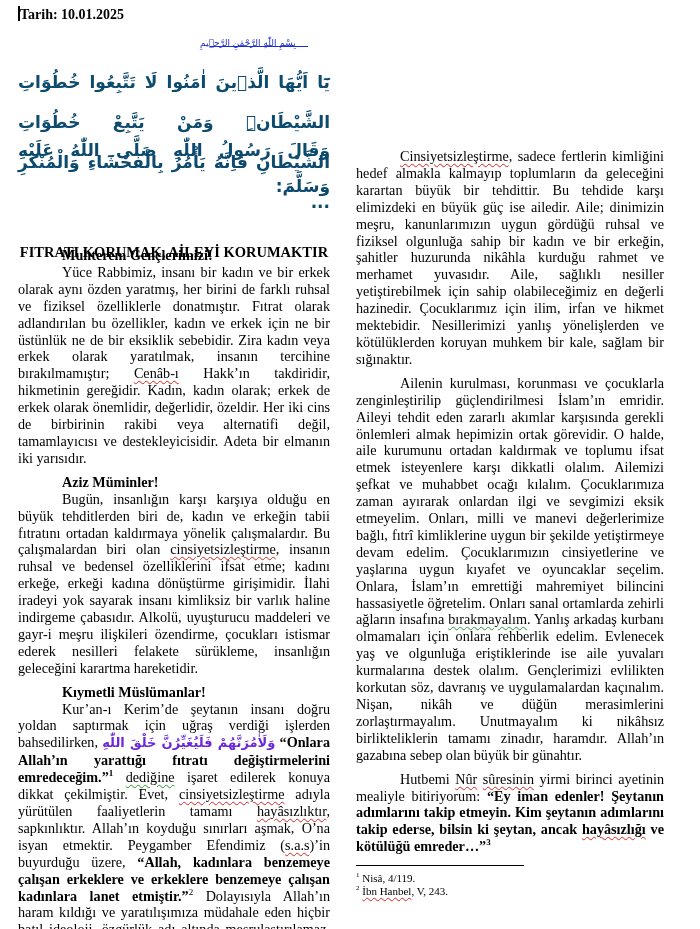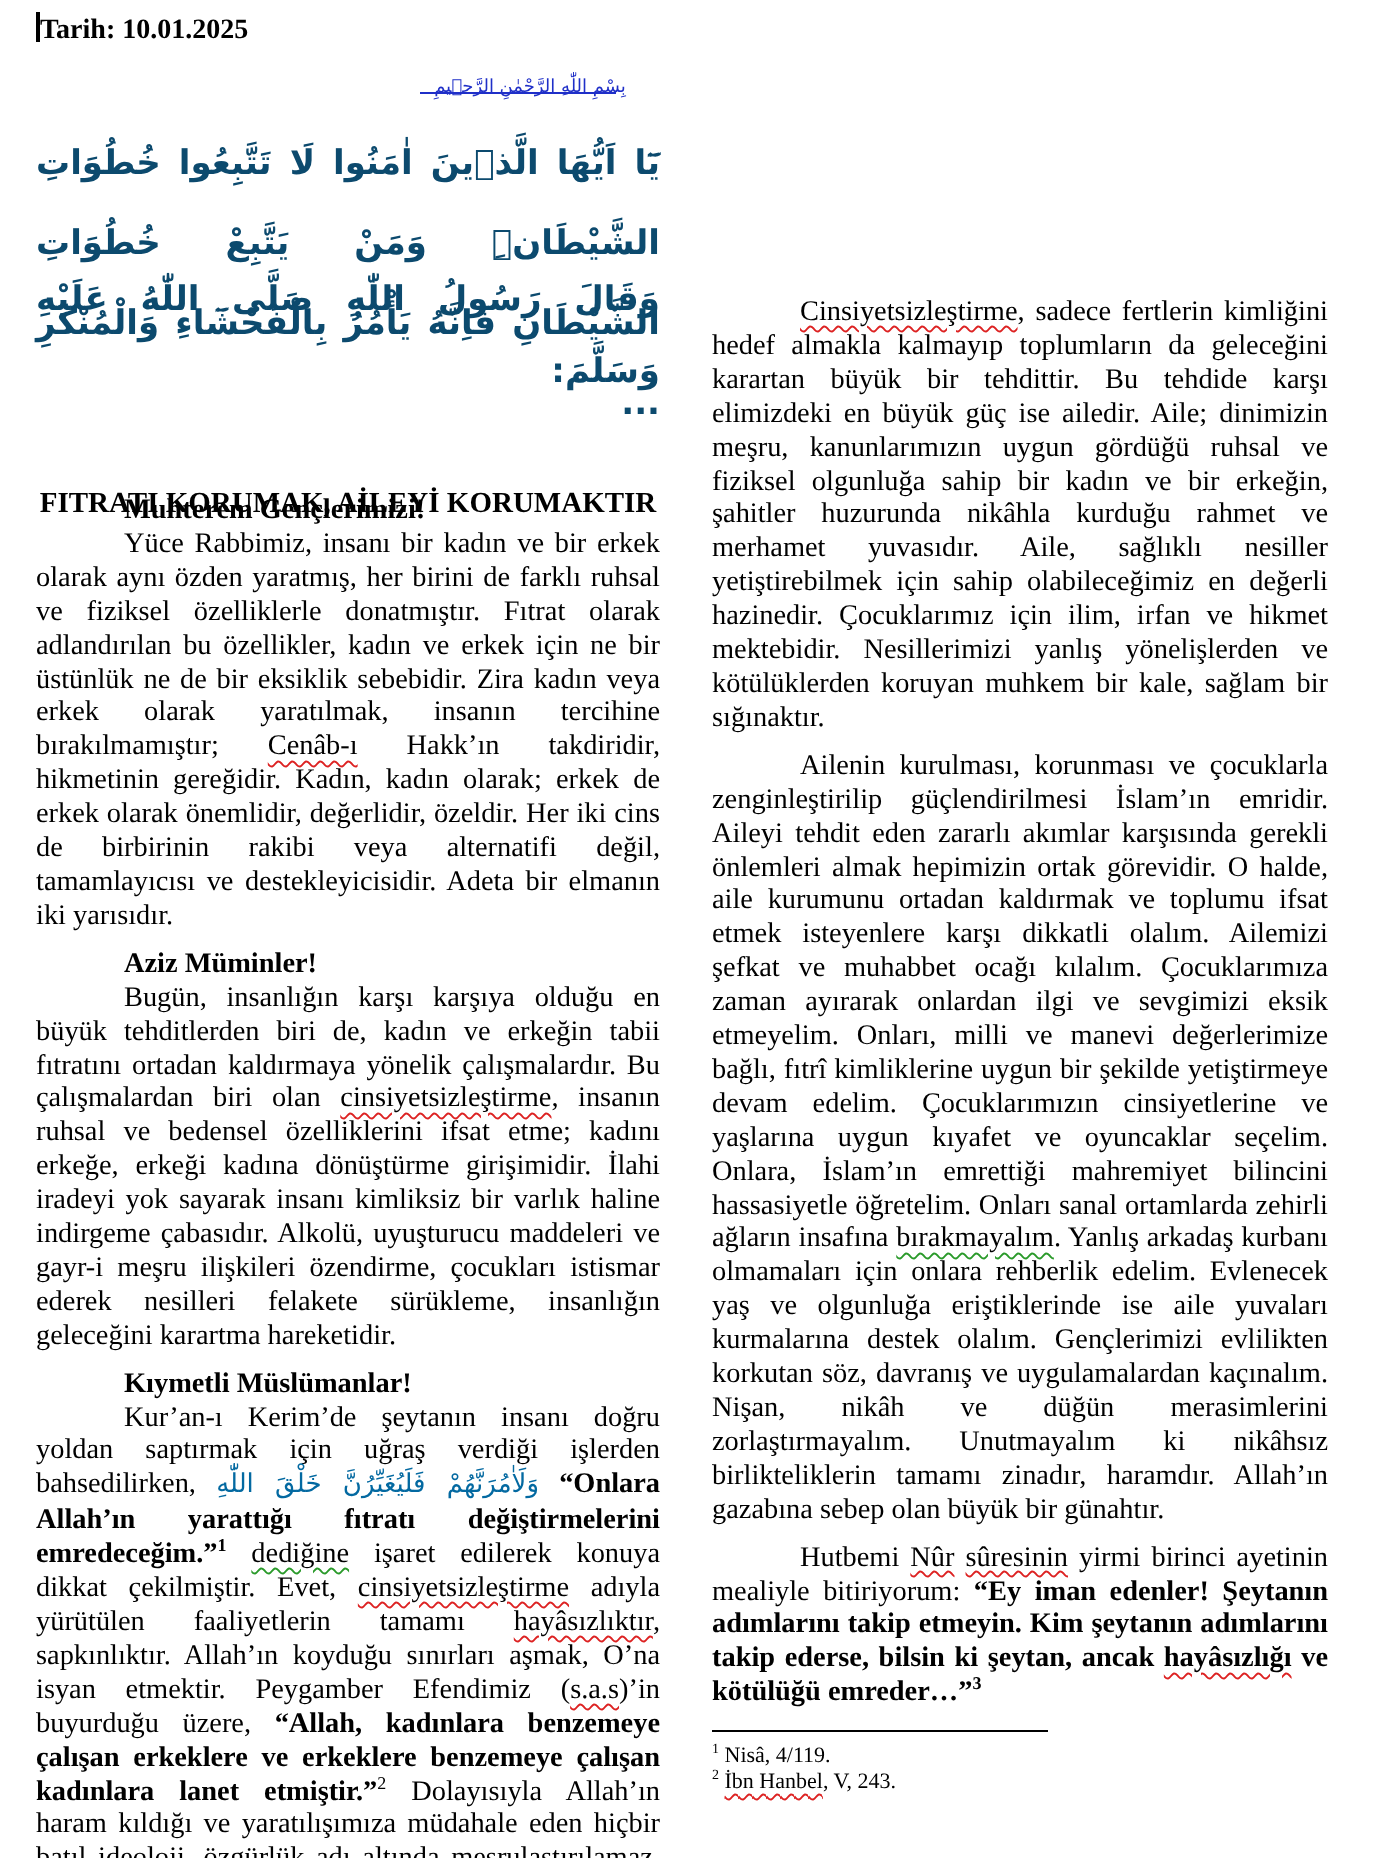--- a/index.html
+++ b/index.html
@@ -8,21 +8,21 @@
       font-family: "Liberation Serif", "DejaVu Serif", serif;
       color: #000;
     }
     .date {
       position: absolute; left: 18px; top: 6px;
       font-weight: bold; font-size: 14px; line-height: 18px;
     }
     .cursor { display: inline-block; width: 2px; height: 15px; background: #000; vertical-align: -2px; margin-right: 0; }
     .bismillah {
       position: absolute; left: 200px; top: 32px; width: 130px; height: 24px;
-      color: #1f2fc8; font-size: 15px; text-align: center; direction: rtl;
+      color: #1f2fc8; font-size: 15px; text-align: left; direction: rtl;
       font-family: "DejaVu Sans", sans-serif;
     }
     .bismillah .line { position:absolute; left: 10px; right: 22px; top: 14px; height: 1px; background:#1f2fc8; }
     .arabic {
       position: absolute; left: 18px; width: 312px; direction: rtl; text-align: justify;
       color: #0c4a6e; font-family: "DejaVu Sans", sans-serif; font-size: 17px;
       font-weight: bold;
     }
     .ar1 { top: 62px; line-height: 40px; text-align-last: right; }
     .ar2 { top: 140px; line-height: 36px; text-align-last: right; }
@@ -35,21 +35,21 @@
     }
     .left-body { position: absolute; left: 18px; top: 247px; width: 312px; }
     .right-body { position: absolute; left: 356px; top: 12px; width: 308px; }
     .heading { font-weight: bold; padding-left: 44px; margin: 0; font-size: 14.2px; line-height: 16.9px; }
     p { margin: 0; }
     .indent { text-indent: 44px; }
     .gap { height: 7px; }
     .b { font-weight: bold; }
     .sq-red { text-decoration: underline wavy #d22; text-decoration-thickness: 1px; text-underline-offset: 2px; }
     .sq-green { text-decoration: underline wavy #2a9a2a; text-decoration-thickness: 1px; text-underline-offset: 2px; }
-    .ar-inline { color: #0369a1; font-family: "DejaVu Sans", sans-serif; font-weight: normal; font-size: 13px; }
+    .ar-inline { color: #6d28d9; font-family: "DejaVu Sans", sans-serif; font-weight: bold; font-size: 13px; }
     sup { font-size: 9px; line-height: 0; }
     .fn-rule { width: 168px; height: 1px; background: #000; margin: 10px 0 6px 0; }
     .fn { font-size: 11px; line-height: 13px; }
     .fn sup { font-size: 7px; }
   </style>
 </head>
 <body>
 
 <div class="date"><span class="cursor"></span><span>Tarih: 10.01.2025</span></div>
 

